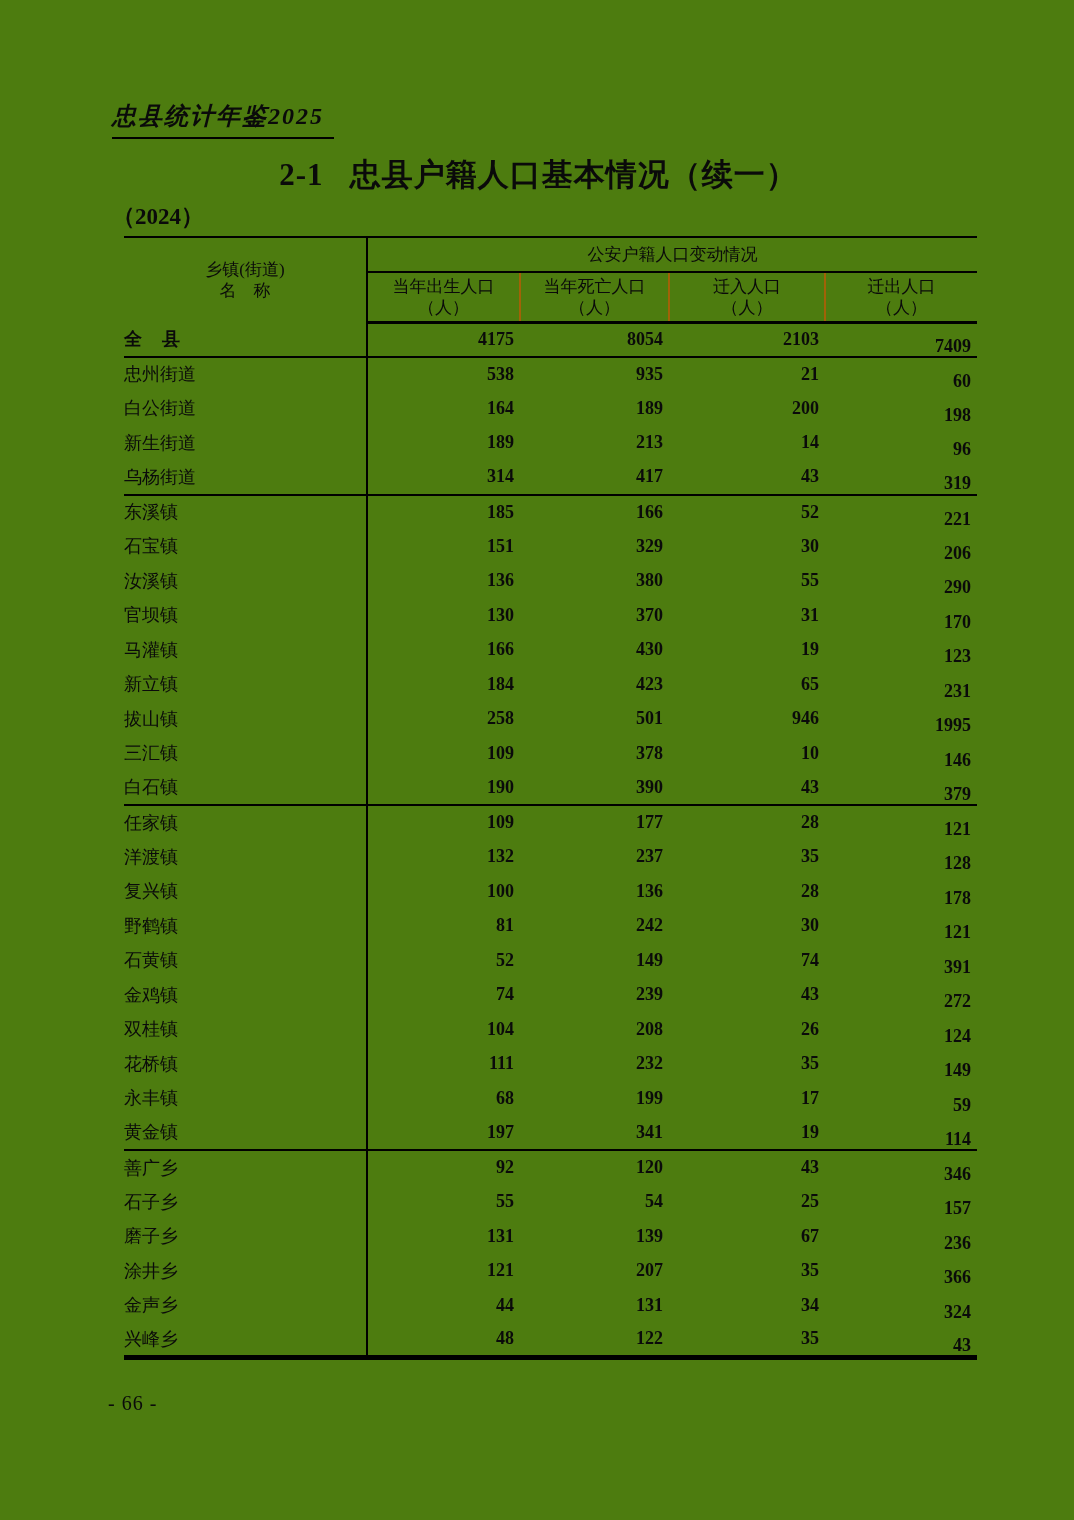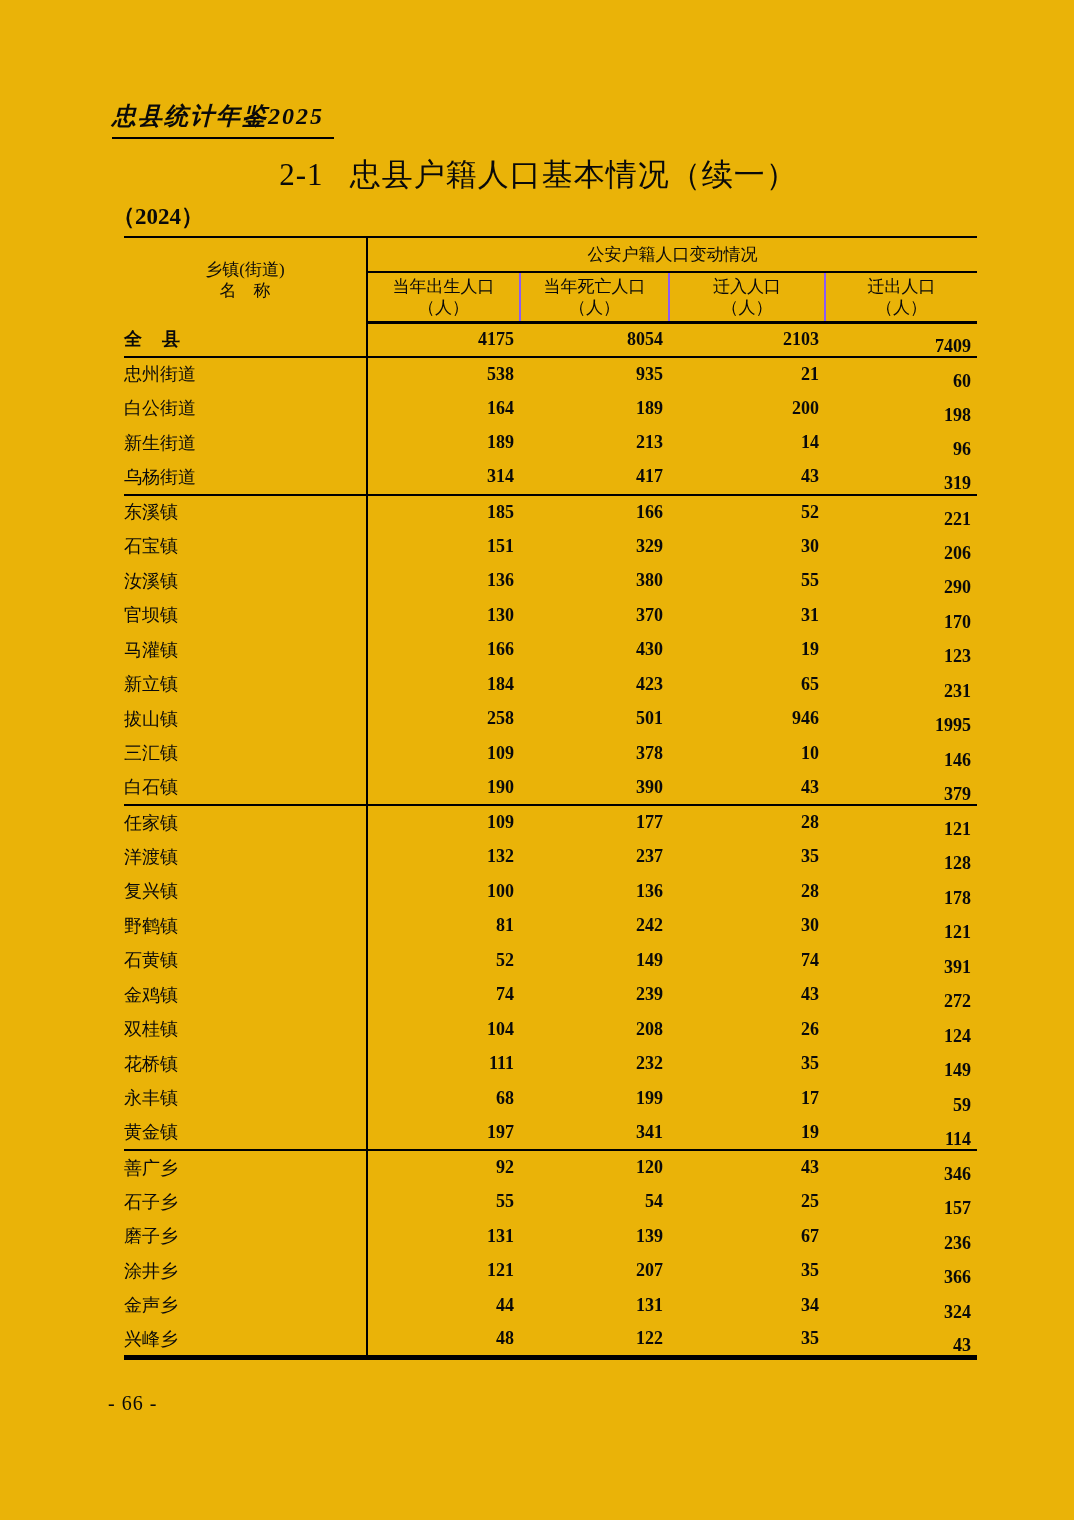--- a/index.html
+++ b/index.html
@@ -1,35 +1,35 @@
 <!DOCTYPE html>
 <html><head>
 <meta charset="utf-8">
 <style>
   html,body { margin:0; padding:0; }
   .page {
     position:relative;
     width:1074px; height:1520px;
-    background:#eab308;
+    background:#4d7c0f;
     color:#0a0a0a;
     font-family:"Liberation Serif","DejaVu Serif",serif;
     overflow:hidden;
   }
   .book-header {
     position:absolute; left:112px; top:100px;
     font-size:24px; font-style:italic; font-weight:700;
     letter-spacing:2px;
     border-bottom:2px solid #000;
     padding:0 10px 5px 0;
     white-space:pre;
   }
   .doc-title {
     position:absolute; left:112px; top:154px; width:853px;
     margin:0; text-align:center;
-    font-size:31px; font-weight:400; letter-spacing:1px;
+    font-size:31px; font-weight:700; letter-spacing:1px;
     white-space:pre;
   }
   .doc-subtitle {
     position:absolute; left:112px; top:201px; width:853px;
     margin:0; text-align:left;
     font-size:23px; font-weight:700;
   }
   table.pop-table {
     position:absolute; left:124px; top:236px; width:853px;
     border-collapse:collapse; table-layout:fixed;
@@ -43,21 +43,21 @@
   }
   th.name-h {
     border-right:2px solid #000;
     font-size:17px;
   }
   th.group-h {
     height:33px;
     border-bottom:2px solid #000;
   }
   tr.subheader th { height:48px; border-bottom:3px solid #000; }
-  tr.subheader th + th { border-left:2px solid #8b5cf6; }
+  tr.subheader th + th { border-left:2px solid #a16207; }
   .pop-table td.name {
     text-align:left; font-size:18px;
     border-right:2px solid #000;
   }
   .pop-table td.num {
     text-align:right; padding-right:6px;
     font-size:18px; font-weight:700;
     font-family:"Liberation Serif","DejaVu Serif",serif;
   }
   .pop-table td.num span { display:inline-block; }

